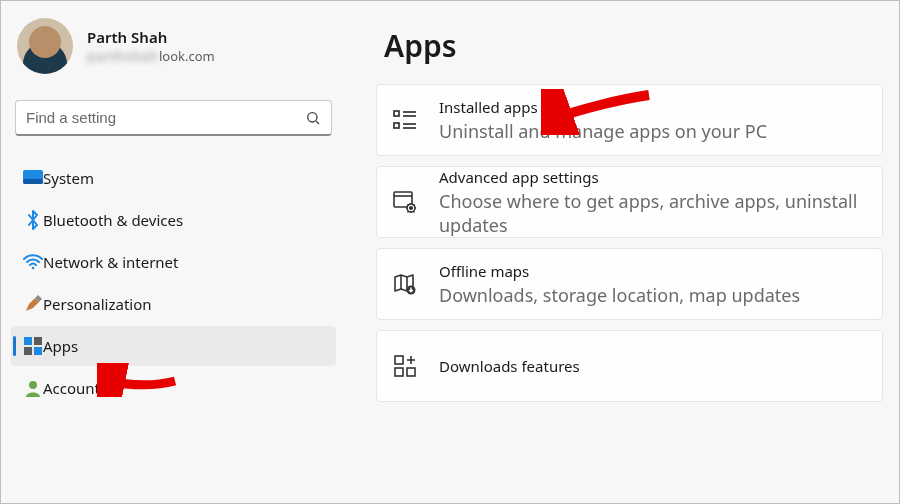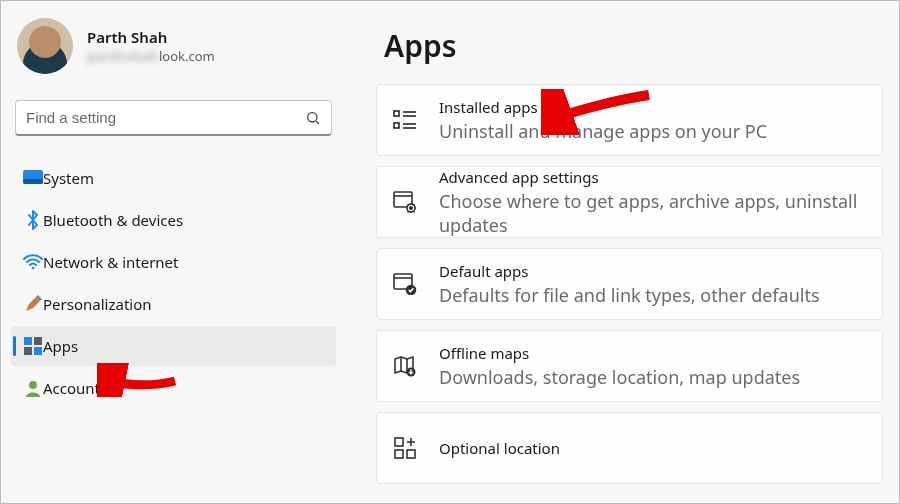--- a/index.html
+++ b/index.html
@@ -164,34 +164,20 @@
               <circle cx="18" cy="17" r="1.3" fill="#333"></circle>
               <path d="M18 12 v2 M18 20 v2 M13 17 h2 M21 17 h2 M14.5 13.5 l1.4 1.4 M20.1 20.1 l1.4 1.4 M21.5 13.5 l-1.4 1.4 M15.9 20.1 l-1.4 1.4" stroke-width="1.2"></path>
             </svg>
         </span>
         <div class="ctext">
           <span class="ctitle">Advanced app settings</span>
           <span class="csub">Choose where to get apps, archive apps, uninstall updates</span>
         </div>
       </div>
 
-      <div class="card">
-        <span class="cicon">
-          <svg width="24" height="22" viewBox="0 0 24 22" fill="none" stroke="#333" stroke-width="1.6">
-              <rect x="1" y="1" width="18" height="15" rx="1"></rect>
-              <line x1="1" y1="5" x2="19" y2="5"></line>
-              <circle cx="18" cy="17" r="4.5" fill="#333"></circle>
-              <path d="M15.8 17 l1.6 1.6 l3-3.2" stroke="#fff" stroke-width="1.6"></path>
-            </svg>
-        </span>
-        <div class="ctext">
-          <span class="ctitle">Default apps</span>
-          <span class="csub">Defaults for file and link types, other defaults</span>
-        </div>
-      </div>
 
       <div class="card">
         <span class="cicon">
           <svg width="24" height="22" viewBox="0 0 24 22" fill="none" stroke="#333" stroke-width="1.6" stroke-linejoin="round">
               <path d="M2 4 L8 2 L14 4 L20 2 L20 16 L14 18 L8 16 L2 18 Z"></path>
               <line x1="8" y1="2" x2="8" y2="16"></line>
               <line x1="14" y1="4" x2="14" y2="18"></line>
               <circle cx="18" cy="17" r="4.5" fill="#333" stroke="none"></circle>
               <path d="M18 14.5 v4 M16.2 17 l1.8 1.8 l1.8-1.8" stroke="#fff" stroke-width="1.5"></path>
             </svg>
@@ -206,21 +192,21 @@
         <span class="cicon">
           <svg width="22" height="22" viewBox="0 0 22 22" fill="none" stroke="#333" stroke-width="1.6">
               <rect x="1" y="1" width="8" height="8"></rect>
               <rect x="1" y="13" width="8" height="8"></rect>
               <rect x="13" y="13" width="8" height="8"></rect>
               <line x1="17" y1="1" x2="17" y2="9"></line>
               <line x1="13" y1="5" x2="21" y2="5"></line>
             </svg>
         </span>
         <div class="ctext">
-          <span class="ctitle">Optional location</span>
+          <span class="ctitle">Downloads features</span>
         </div>
       </div>
     </div>
   </div>
 
   <svg class="arrow" style="left:96px; top:362px;" width="80" height="34" viewBox="0 0 80 34">
     <defs>
         <marker id="ah1" markerWidth="10" markerHeight="10" refX="2" refY="5" orient="auto">
           <path d="M0 0 L10 5 L0 10 Z" fill="#e60000"></path>
         </marker>

